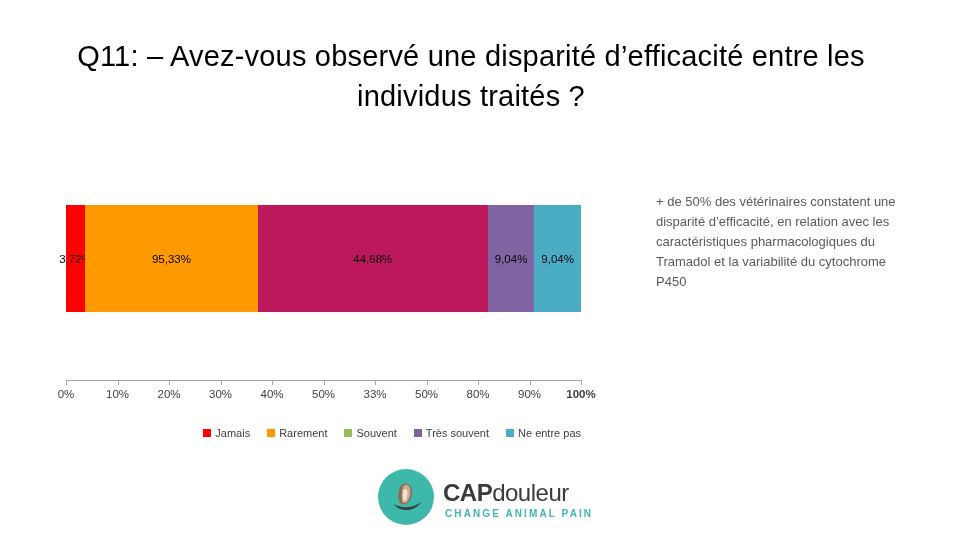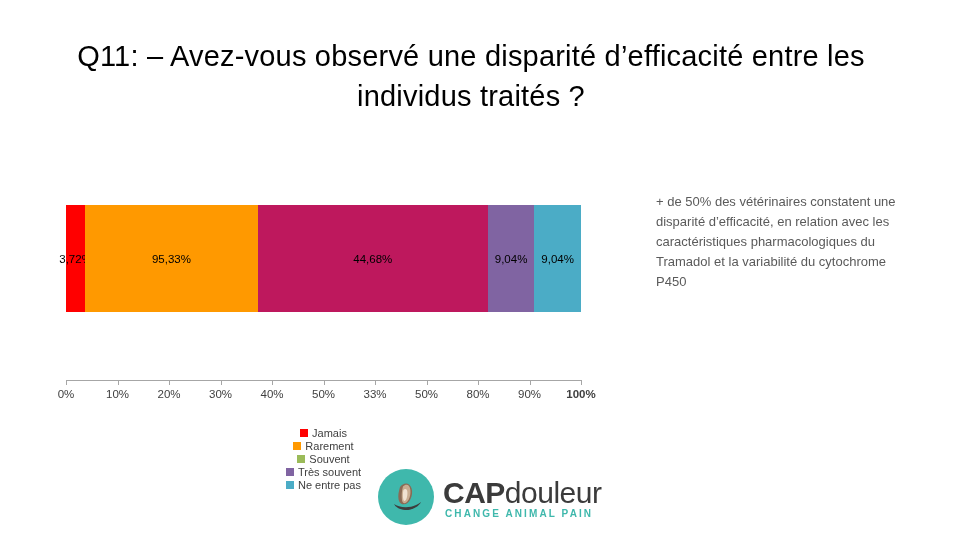--- a/index.html
+++ b/index.html
@@ -114,24 +114,23 @@
     white-space: nowrap;
   }
 
   
   #legend {
     position: absolute;
     left: 26px;
     top: 237px;
     width: 515px;
     display: flex;
-    flex-direction: column;
-    justify-content: center;
+    justify-content: flex-end;
     align-items: center;
-    gap: 1px;
+    gap: 17px;
   }
   .legend-item {
     display: flex;
     flex-direction: row;
     align-items: center;
     gap: 4px;
   }
   .legend-swatch {
     width: 8px;
     height: 8px;
@@ -171,21 +170,21 @@
     height: 56px;
     flex: 0 0 auto;
   }
   #logo-text {
     display: flex;
     flex-direction: column;
     justify-content: center;
     padding-top: 2px;
   }
   #logo-wordmark {
-    font-size: 30px;
+    font-size: 24px;
     line-height: 31px;
     color: #3b3b3b;
     letter-spacing: -0.5px;
     white-space: nowrap;
   }
   #logo-wordmark .cap {
     font-weight: bold;
     color: #3b3b3b;
   }
   #logo-wordmark .douleur {

